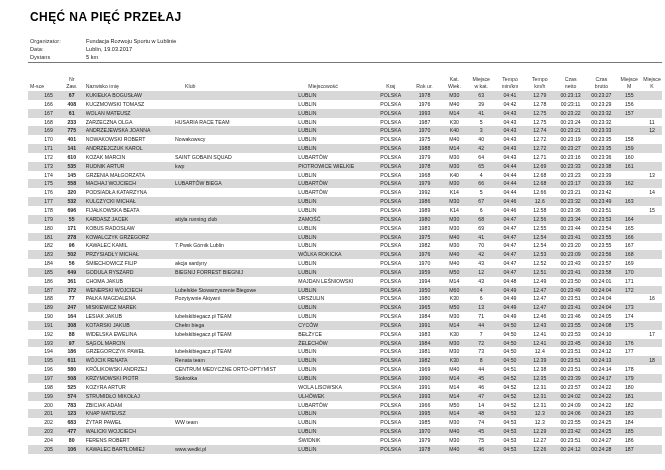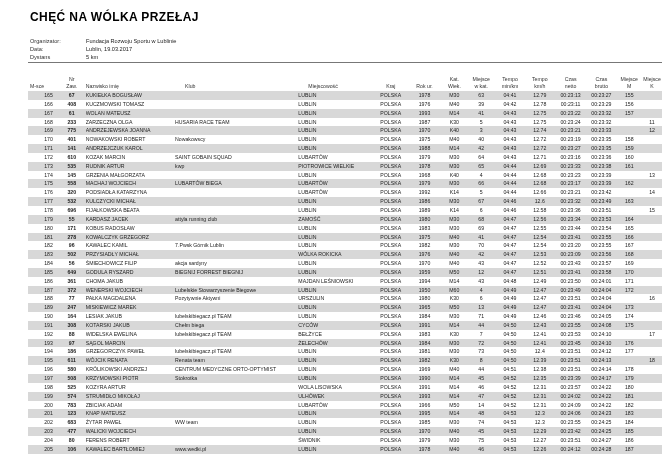--- a/index.html
+++ b/index.html
@@ -36,21 +36,21 @@
   .th.c0{align-items:flex-start;padding-left:2px;text-align:left;}
   .th.c1,.th.c5,.th.c6,.th.c7,.th.c8,.th.c9,.th.c10,.th.c11,.th.c12,.th.c13,.th.c14{align-items:center;}
   .th.c1{font-weight:normal;}
   .th.c2{align-items:flex-start;}
   .th.c3,.th.c4{align-items:flex-start;padding-left:12px;}
 </style>
 </head>
 <body>
 
 <div id="page">
-  <div id="title">CHĘĆ NA WÓLKA PRZEŁAJ</div>
+  <div id="title">CHĘĆ NA PIĘĆ PRZEŁAJ</div>
 
   <div id="meta">
     <div class="meta-row">
       <span class="meta-label">Organizator:</span>
       <span class="meta-value">Fundacja Rozwoju Sportu w Lublinie</span>
     </div>
     <div class="meta-row">
       <span class="meta-label">Data:</span>
       <span class="meta-value">Lublin, 19.03.2017</span>
     </div>

